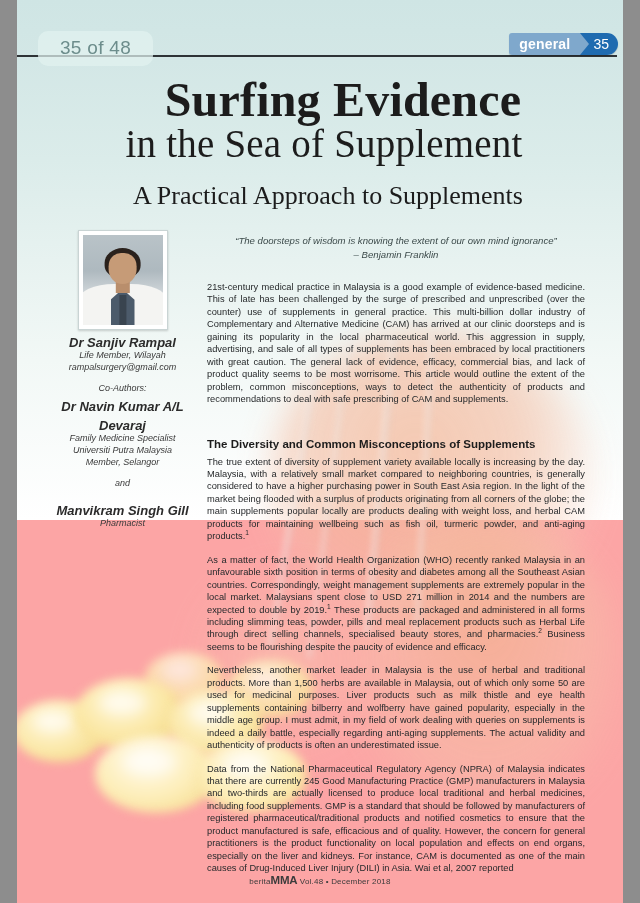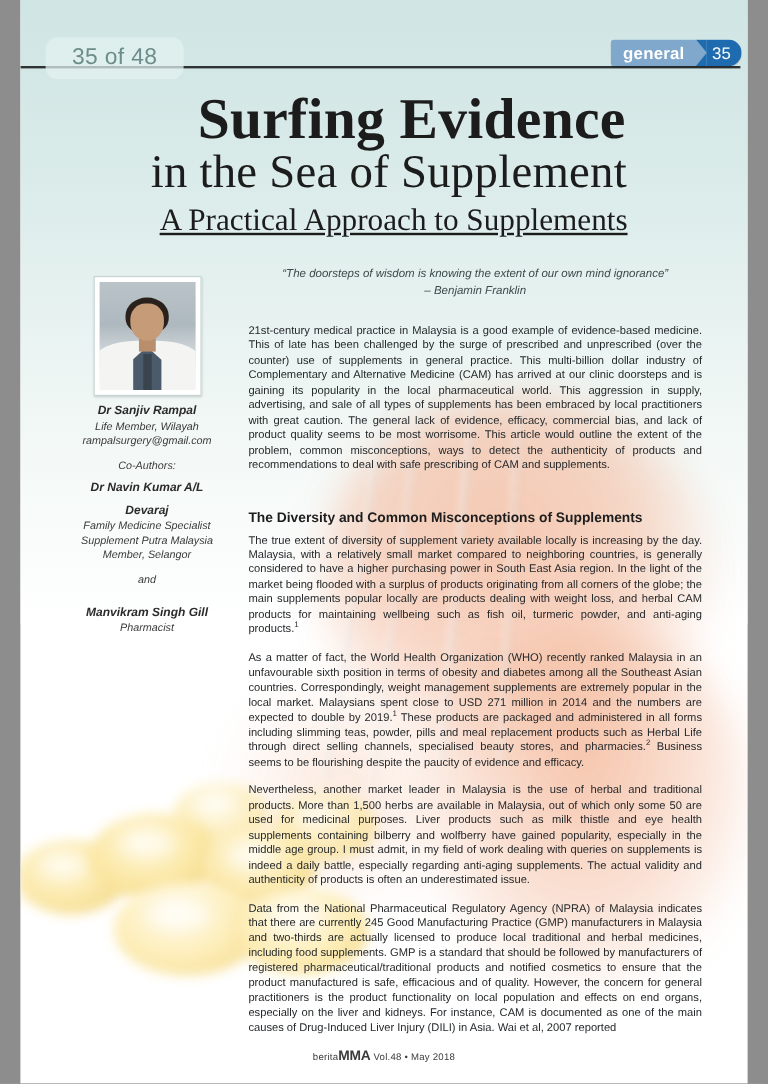--- a/index.html
+++ b/index.html
@@ -19,21 +19,21 @@
     background: #8d8d8d;
   }
   #gutter-left  { position:absolute; left:0;  top:0; width:17px;  height:903px; background:#8d8d8d; }
   #gutter-right { position:absolute; right:0; top:0; width:17px;  height:903px; background:#8d8d8d; }
 
   
   #page {
     position: absolute;
     left: 17px; top: 0;
     width: 606px; height: 903px;
-    background: #ffffff;
+    background: #fca5a5;
     overflow: hidden;
   }
 
   
   #page-wash {
     position: absolute; left:0; top:0; width:100%; height:520px;
     background: linear-gradient(to bottom,
         #cfe5e4 0px,
         #d3e7e6 60px,
         #dbecea 160px,
@@ -148,21 +148,21 @@
 
   
   #title-block {
     position:absolute; left:0; top:78px; width:606px;
     text-align:center;
     font-family:"Liberation Serif", serif;
     color:#1c1c1c;
   }
   #title-line-1 { font-size:48px; line-height:44px; letter-spacing:.2px; margin-left:46px;font-weight:bold; }
   #title-line-2 { font-size:39px; line-height:44px; letter-spacing:.2px; margin-left:8px; }
-  #title-sub    { font-size:26px; line-height:32px; margin-top:2px; margin-left:16px;text-decoration:underline; }
+  #title-sub    { font-size:26px; line-height:32px; margin-top:14px; margin-left:16px; }
 
   
   #content { position:absolute; left:0; top:222px; width:606px; height:640px; }
 
   
   #author-rail {
     position:absolute; left:38px; top:8px; width:135px;
     text-align:center;
   }
   #portrait {
@@ -186,27 +186,27 @@
              border-radius:46% 46% 52% 52%; background:#c69b77; }
   .p-neck  { position:absolute; left:50%; top:50%; width:18%; height:14%; transform:translateX(-50%);
              background:#b98e6c; }
   .p-coat  { position:absolute; left:50%; bottom:0; width:112%; height:46%; transform:translateX(-50%);
              border-radius:40% 40% 0 0; background:#f4f4f2; }
   .p-shirt { position:absolute; left:50%; bottom:0; width:30%; height:40%; transform:translateX(-50%);
              background:#4c5b6b; clip-path: polygon(50% 0, 100% 30%, 100% 100%, 0 100%, 0 30%); }
   .p-tie   { position:absolute; left:50%; bottom:0; width:9%; height:33%; transform:translateX(-50%);
              background:#39444f; }
 
-  .rail-name      { font-size:10px; font-weight:bold; font-style:italic; color:#2b2b2b; margin-top:7px; line-height:12px; }
+  .rail-name      { font-size:13px; font-weight:bold; font-style:italic; color:#2b2b2b; margin-top:7px; line-height:12px; }
   .rail-line      { font-size:9px; font-style:italic; color:#3a3a3a; line-height:12px; }
   .rail-gap       { height:9px; }
   .rail-and       { font-size:9px; font-style:italic; color:#3a3a3a; line-height:12px; }
 
   
-  #article { position:absolute; left:190px; top:0; width:378px; }
+  #article { position:absolute; left:190px; top:12px; width:378px; }
 
   #pull-quote {
     font-size:9.6px; line-height:13.5px;
     font-style:italic; color:#3c4a4a;
     text-align:center;
     margin-bottom:20px;
   }
   #pull-quote .attrib { display:block; }
 
   h2.sect {
@@ -304,21 +304,21 @@
         <div class="rail-name">Dr Sanjiv Rampal</div>
         <div class="rail-line">Life Member, Wilayah</div>
         <div class="rail-line">rampalsurgery@gmail.com</div>
 
         <div class="rail-gap"></div>
 
         <div class="rail-line">Co-Authors:</div>
         <div class="rail-name">Dr Navin Kumar A/L</div>
         <div class="rail-name">Devaraj</div>
         <div class="rail-line">Family Medicine Specialist</div>
-        <div class="rail-line">Supplement Putra Malaysia</div>
+        <div class="rail-line">Universiti Putra Malaysia</div>
         <div class="rail-line">Member, Selangor</div>
 
         <div class="rail-gap"></div>
 
         <div class="rail-and">and</div>
 
         <div class="rail-gap"></div>
 
         <div class="rail-name">Manvikram Singh Gill</div>
         <div class="rail-line">Pharmacist</div>
@@ -339,20 +339,20 @@
 
         <p class="body"><span>As a matter of fact, the World Health Organization (WHO) recently ranked Malaysia in an unfavourable sixth position in terms of obesity and diabetes among all the Southeast Asian countries. Correspondingly, weight management supplements are extremely popular in the local market. Malaysians spent close to USD 271 million in 2014 and the numbers are expected to double by 2019.</span><sup>1</sup><span> These products are packaged and administered in all forms including slimming teas, powder, pills and meal replacement products such as Herbal Life through direct selling channels, specialised beauty stores, and pharmacies.</span><sup>2</sup><span> Business seems to be flourishing despite the paucity of evidence and efficacy.</span></p>
 
         <p class="body">Nevertheless, another market leader in Malaysia is the use of herbal and traditional products. More than 1,500 herbs are available in Malaysia, out of which only some 50 are used for medicinal purposes. Liver products such as milk thistle and eye health supplements containing bilberry and wolfberry have gained popularity, especially in the middle age group. I must admit, in my field of work dealing with queries on supplements is indeed a daily battle, especially regarding anti-aging supplements. The actual validity and authenticity of products is often an underestimated issue.</p>
 
         <p class="body">Data from the National Pharmaceutical Regulatory Agency (NPRA) of Malaysia indicates that there are currently 245 Good Manufacturing Practice (GMP) manufacturers in Malaysia and two-thirds are actually licensed to produce local traditional and herbal medicines, including food supplements. GMP is a standard that should be followed by manufacturers of registered pharmaceutical/traditional products and notified cosmetics to ensure that the product manufactured is safe, efficacious and of quality. However, the concern for general practitioners is the product functionality on local population and effects on end organs, especially on the liver and kidneys. For instance, CAM is documented as one of the main causes of Drug-Induced Liver Injury (DILI) in Asia. Wai et al, 2007 reported</p>
       </div>
     </div>
 
     <div id="footer">
-      <span class="berita">berita</span><span class="mma">MMA</span><span class="vol"> Vol.48 • May 2018</span>
+      <span class="berita">berita</span><span class="mma">MMA</span><span class="vol"> Vol.48 • December 2018</span>
     </div>
 
   </div>
 
   <div id="page-indicator">35 of 48</div>
 
 </div>
 
 </body></html>

